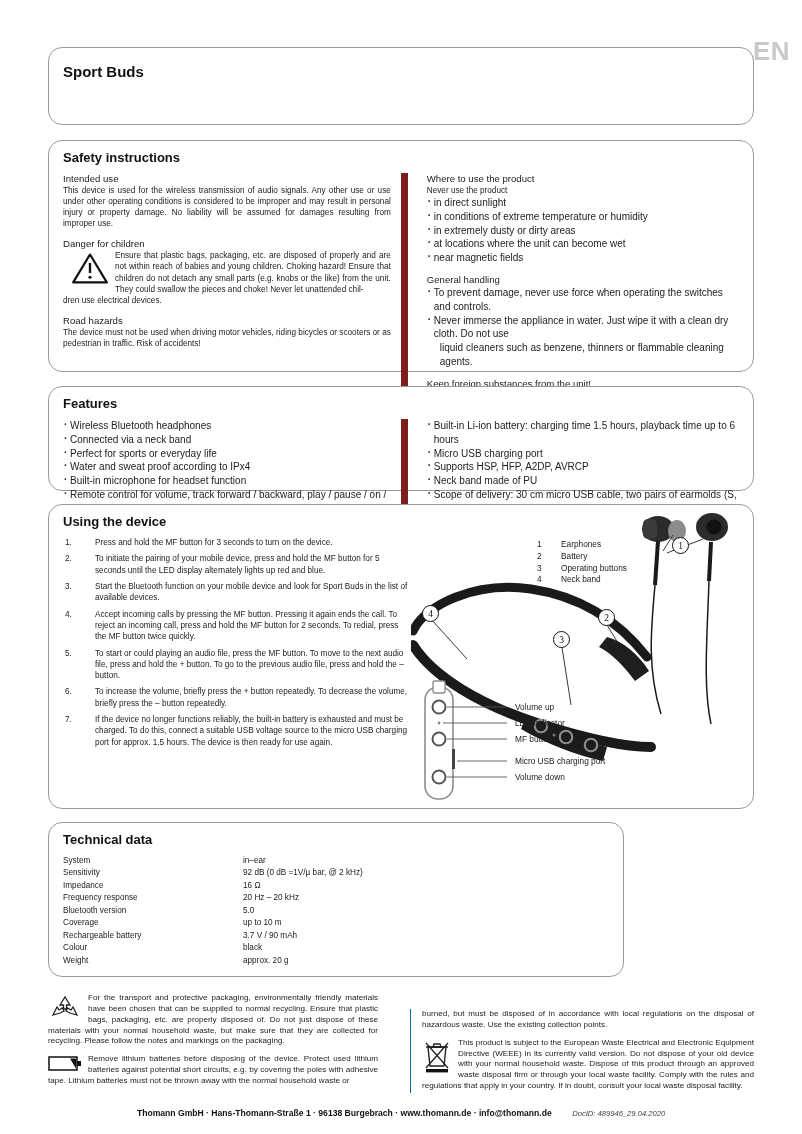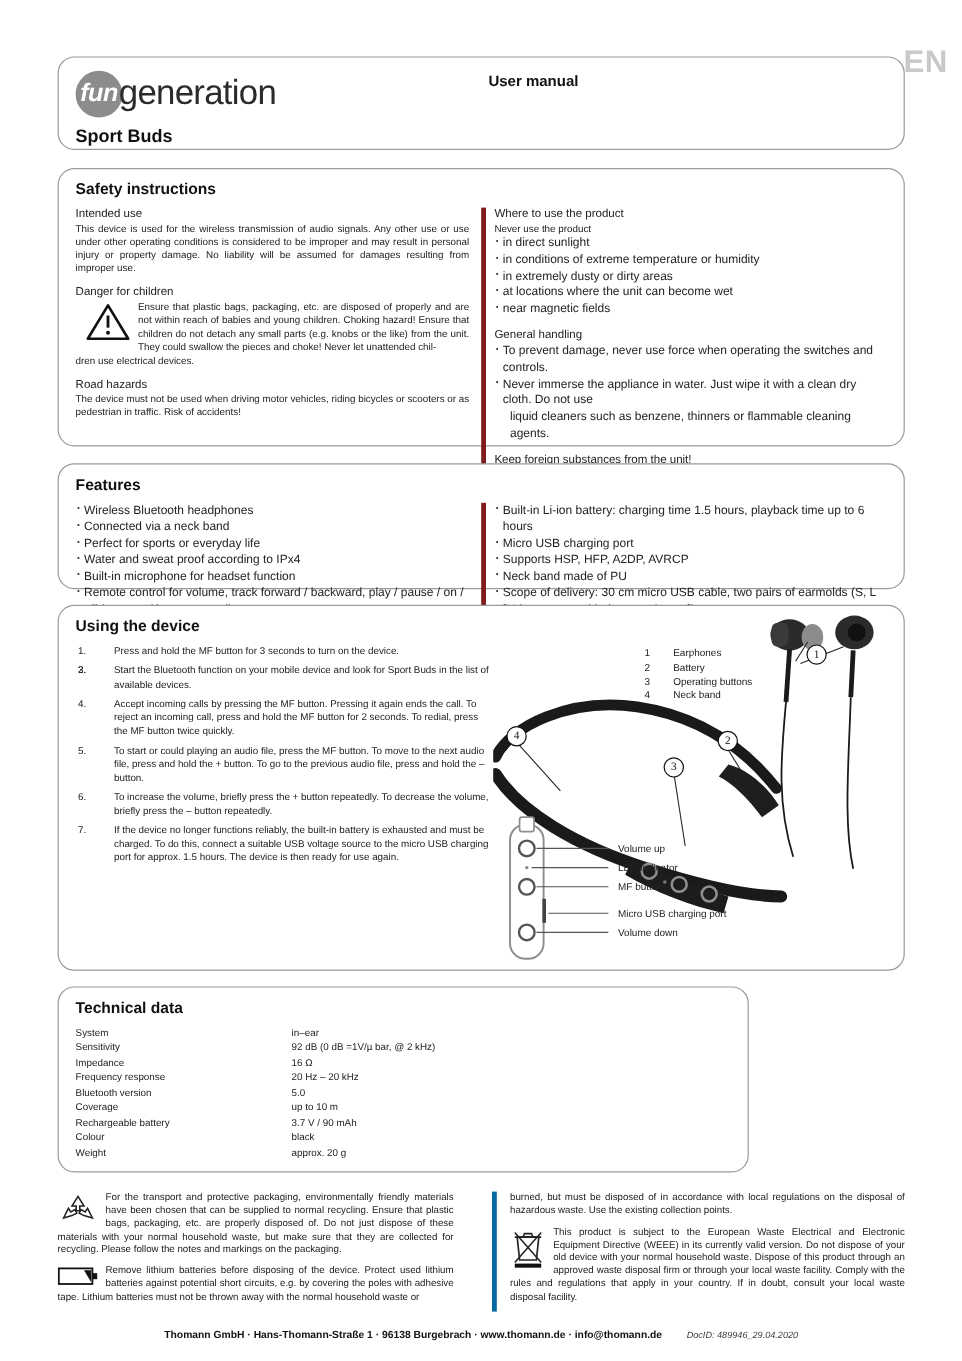--- a/index.html
+++ b/index.html
@@ -46,21 +46,21 @@
   .product-name { font-size: 15px; font-weight: bold; margin-top: 6px; color: #111; }
   .manual-col { flex: 1; padding-left: 8px; padding-top: 4px; }
   .manual-title { font-size: 12.5px; font-weight: bold; color: #111; margin-bottom: 2px; }
   .manual-body { font-size: 8.1px; line-height: 1.45; color: #222; }
 
   
   .safety { left: 48px; top: 140px; width: 706px; height: 232px; padding: 9px 14px; }
   .sec-title { font-size: 13px; font-weight: bold; color: #111; margin: 0 0 8px 0; }
   .two-col { display: flex; }
   .col-l { width: 347px; padding-right: 10px; }
-  .col-r { width: 347px; padding-left: 7px; border-left: 4px solid #7f1d1d; }
+  .col-r { width: 347px; padding-left: 19px; border-left: 7px solid #7f1d1d; }
   .safety .col-l, .safety .col-r { min-height: 196px; }
   .sub-title { font-size: 9.6px; color: #222; margin: 0 0 1px 0; font-weight: normal; }
   .sub-title.spaced { margin-top: 9px; }
   p.body { font-size: 8.2px; line-height: 1.35; margin: 0 0 0 0; text-align: justify; color: #222; }
   ul.body-list { margin: 0; padding: 0; list-style: none; }
   ul.body-list li { font-size: 10px; line-height: 1.38; color: #222; padding-left: 7px; position: relative; }
   ul.body-list li:before { content: "·"; position: absolute; left: 1px; top: -1px; font-weight: bold; }
   ul.body-list li.sub { padding-left: 13px; }
   ul.body-list li.sub:before { content: ""; }
 
@@ -96,21 +96,21 @@
 
   
   .technical { left: 48px; top: 822px; width: 576px; height: 155px; padding: 9px 14px; }
   table.tech { border-collapse: collapse; width: 400px; margin-top: 2px; }
   table.tech td { font-size: 8.2px; line-height: 1.52; color: #222; padding: 0; vertical-align: top; }
   table.tech td.k { width: 180px; }
 
   
   .disposal { position: absolute; left: 48px; top: 993px; width: 706px; height: 100px; display: flex; gap: 24px; }
   .disposal .dl { width: 350px; padding-right: 8px; }
-  .disposal .dr { width: 356px; padding-left: 11px; border-left: 4px solid #0369a1; }
+  .disposal .dr { width: 356px; padding-left: 11px; border-left: 1px solid #0369a1; margin-top: 16px; }
   .dis-para { font-size: 8.1px; line-height: 1.34; text-align: justify; color: #222; position: relative; }
   .dis-para + .dis-para { margin-top: 7px; }
   .ico-inline { float: left; margin: 1px 6px 0 0; }
 
   .footer-line {
     position: absolute; left: 48px; top: 1102px; width: 706px;
     text-align: center;
   }
   .footer-addr { font-size: 8.6px; font-weight: bold; color: #111; display: inline-block; }
   .footer-doc { font-size: 7.6px; font-style: italic; color: #3c3c3c; display: inline-block; margin-left: 16px; }
@@ -118,28 +118,23 @@
 </head>
 <body>
 
 <div class="page">
 
   <div class="lang-badge">EN</div>
 
   <div class="panel header">
     <div class="header-inner">
       <div class="brand-col">
-        <div class="logo-row">
-          <div class="logo-mark">fun</div>
-          <div class="logo-word">generation</div>
-        </div>
         <div class="product-name">Sport Buds</div>
       </div>
       <div class="manual-col">
-        <div class="manual-title">User manual</div>
       </div>
     </div>
   </div>
 
   <div class="panel safety">
     <div class="sec-title">Safety instructions</div>
     <div class="two-col">
       <div class="col-l">
         <div class="sub-title">Intended use</div>
         <p class="body">This device is used for the wireless transmission of audio signals. Any other use or use under other operating conditions is considered to be improper and may result in personal injury or property damage. No liability will be assumed for damages resulting from improper use.</p>
@@ -207,21 +202,21 @@
           <li>Scope of delivery: 30 cm micro USB cable, two pairs of earmolds (S, L [M is pre-assembled on earphones])</li>
         </ul>
       </div>
     </div>
   </div>
 
   <div class="panel using">
     <div class="sec-title">Using the device</div>
     <ol class="steps">
       <li><span class="num">1.</span><span>Press and hold the MF button for 3 seconds to turn on the device.</span></li>
-      <li><span class="num">2.</span></li>
+      <li><span class="num">2.</span><span>To initiate the pairing of your mobile device, press and hold the MF button for 5 seconds until the LED display alternately lights up red and blue.</span></li>
       <li><span class="num">3.</span><span>Start the Bluetooth function on your mobile device and look for Sport Buds in the list of available devices.</span></li>
       <li><span class="num">4.</span><span>Accept incoming calls by pressing the MF button. Pressing it again ends the call. To reject an incoming call, press and hold the MF button for 2 seconds. To redial, press the MF button twice quickly.</span></li>
       <li><span class="num">5.</span><span>To start or could playing an audio file, press the MF button. To move to the next audio file, press and hold the + button. To go to the previous audio file, press and hold the – button.</span></li>
       <li><span class="num">6.</span><span>To increase the volume, briefly press the + button repeatedly. To decrease the volume, briefly press the – button repeatedly.</span></li>
       <li><span class="num">7.</span><span>If the device no longer functions reliably, the built-in battery is exhausted and must be charged. To do this, connect a suitable USB voltage source to the micro USB charging port for approx. 1.5 hours. The device is then ready for use again.</span></li>
     </ol>
 
     <div class="device-art">
       <svg width="330" height="292" viewBox="0 0 330 292">
 

